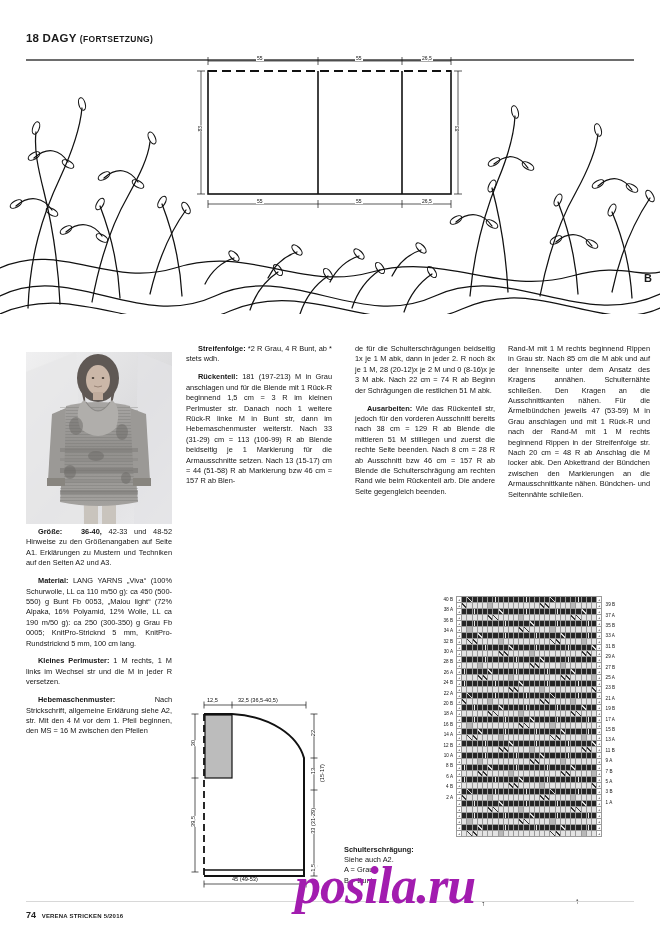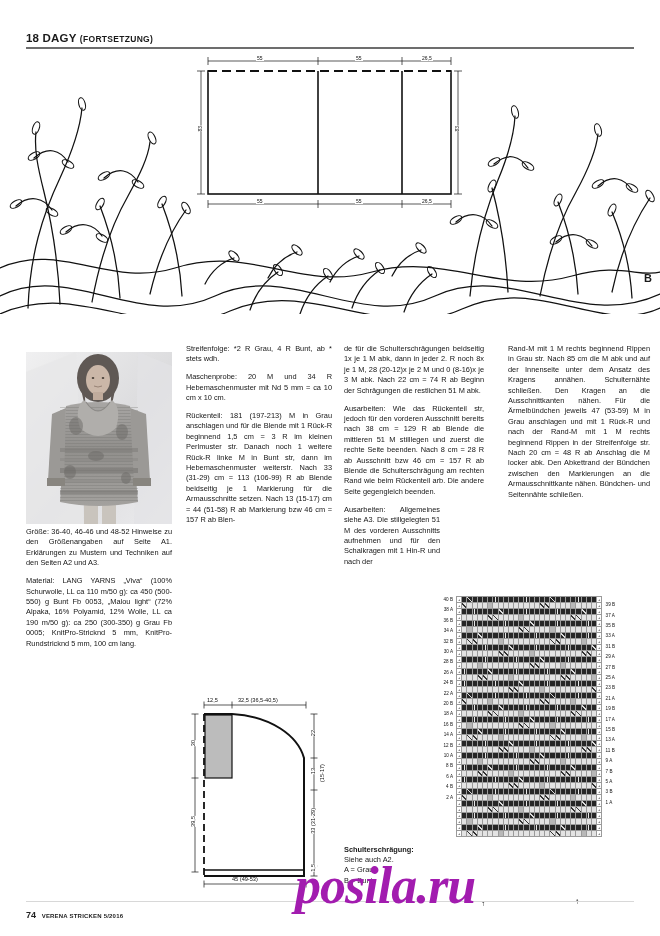--- a/index.html
+++ b/index.html
@@ -9,21 +9,21 @@
     font-family: "Liberation Sans", sans-serif;
     color: #1a1a1a;
     overflow: hidden;
   }
   .page { position: relative; width: 660px; height: 936px; background:#fff; }
 
   
   .sec-head { position: absolute; left: 26px; width: 608px; }
   .sec-head .title {
     font-size: 11.5px; font-weight: bold; letter-spacing: .2px;
-    display: inline-block; padding-bottom: 2px;
+    display: inline-block; padding-bottom: 14px;
   }
   .sec-head .title .num { font-weight: bold; }
   .sec-head .title .cont { font-size: 8.5px; font-weight: bold; letter-spacing:.3px; }
   .sec-head .rule { height: 1.6px; background: #6d6d6d; margin-top: 1px; width:100%; }
   .sec-head .rule.short { width: 100%; }
   #head-dagy { top: 28px; }
   #head-jucunda { top: 320px; }
 
   
   .vine-band { position: absolute; left: 0; top: 46px; width: 660px; height: 268px; overflow: hidden; }
@@ -31,24 +31,24 @@
   .vine-b-label { position:absolute; right: 8px; top: 272px; font-size: 11px; font-weight: bold; }
 
   
   .schematic { position: absolute; left: 196px; top: 52px; width: 268px; height: 160px; }
   .schematic .dimtxt { position: absolute; font-size: 5px; color: #111; background:#fff; padding:0 1px; line-height:1; }
   .schematic .vert { writing-mode: vertical-rl; transform: rotate(180deg); }
 
   
   .col { position: absolute; font-size: 7.4px; line-height: 10.4px; text-align: justify; color: #151515; }
   .col p { margin: 0 0 7.5px 0; }
-  .col b { font-weight: normal; }
+  .col b { font-weight: bold; margin-left: 12px; }
   #col1 { left: 26px;  top: 527px; width: 146px; }
   #col2 { left: 186px; top: 344px; width: 146px; }
-  #col3 { left: 344px; top: 344px; width: 140px; }
+  #col3 { left: 355px; top: 344px; width: 140px; }
   #col4 { left: 508px; top: 344px; width: 142px; }
 
   
   .photo {
     position: absolute; left: 26px; top: 352px; width: 146px; height: 172px;
     background: linear-gradient(160deg,#e9e9ea 0%,#dedee0 40%,#e4e4e6 100%);
     overflow:hidden;
   }
 
   
@@ -321,34 +321,34 @@
         <ellipse cx="100" cy="126" rx="5" ry="6"></ellipse>
         <ellipse cx="70" cy="104" rx="8" ry="5"></ellipse>
       </g>
 
       <rect x="21" y="126" width="18" height="8" fill="#88857f"></rect>
       <rect x="107" y="126" width="18" height="8" fill="#88857f"></rect>
     </svg>
   </div>
 
   <div class="col" id="col1">
-    <p><b>Größe:</b> <b>36-40,</b><span> 46-46 und 48-52 Hinweise zu den Größenangaben auf Seite A1. Erklärungen zu Mustern und Techniken auf den Seiten A2 und A3.</span></p>
+    <p><b>Größe:</b> <b>36-40,</b><span> 42-33 und 48-52 Hinweise zu den Größenangaben auf Seite A1. Erklärungen zu Mustern und Techniken auf den Seiten A2 und A3.</span></p>
     <p><b>Material:</b><span> LANG YARNS „Viva“ (100% Schurwolle, LL ca 110 m/50 g): ca 450 (500-550) g Bunt Fb 0053, „Malou light“ (72% Alpaka, 16% Polyamid, 12% Wolle, LL ca 190 m/50 g): ca 250 (300-350) g Grau Fb 0005; KnitPro-Stricknd 5 mm, KnitPro-Rundstricknd 5 mm, 100 cm lang.</span></p>
+    <p><b>Kleines Perlmuster:</b><span> 1 M rechts, 1 M links im Wechsel str und die M in jeder R versetzen.</span></p>
+    <p><b>Hebemaschenmuster:</b><span> Nach Strickschrift, allgemeine Erklärung siehe A2, str. Mit den 4 M vor dem 1. Pfeil beginnen, den MS = 16 M zwischen den Pfeilen</span></p>
   </div>
 
   <div class="col" id="col2">
     <p><b>Streifenfolge:</b><span> *2 R Grau, 4 R Bunt, ab * stets wdh.</span></p>
-    <p><b>Maschenprobe:</b><span> 20 M und 34 R Hebemaschenmuster mit Nd 5 mm = ca 10 cm x 10 cm.</span></p>
     <p><b>Rückenteil:</b><span> 181 (197-213) M in Grau anschlagen und für die Blende mit 1 Rück-R beginnend 1,5 cm = 3 R im kleinen Perlmuster str. Danach noch 1 weitere Rück-R linke M in Bunt str, dann im Hebemaschenmuster weiterstr. Nach 33 (31-29) cm = 113 (106-99) R ab Blende beidseitig je 1 Markierung für die Armausschnitte setzen. Nach 13 (15-17) cm = 44 (51-58) R ab Markierung bzw 46 cm = 157 R ab Blen-</span></p>
   </div>
 
   <div class="col" id="col3">
     <p>de für die Schulterschrägungen beidseitig 1x je 1 M abk, dann in jeder 2. R noch 8x je 1 M, 28 (20-12)x je 2 M und 0 (8-16)x je 3 M abk. Nach 22 cm = 74 R ab Beginn der Schrägungen die restlichen 51 M abk.</p>
     <p><b>Ausarbeiten:</b><span> Wie das Rückenteil str, jedoch für den vorderen Ausschnitt bereits nach 38 cm = 129 R ab Blende die mittleren 51 M stilllegen und zuerst die rechte Seite beenden. Nach 8 cm = 28 R ab Ausschnitt bzw 46 cm = 157 R ab Blende die Schulterschrägung am rechten Rand wie beim Rückenteil arb. Die andere Seite gegengleich beenden.</span></p>
-    <p style="width:96px;"><b>Ausarbeiten:</b><span> Allgemeines siehe A3. Die stillgelegten 51 M des vorderen Ausschnitts aufnehmen und für den Schalkragen mit 1 Hin-R und nach der</span></p>
   </div>
 
   <div class="col" id="col4">
     <p>Rand-M mit 1 M rechts beginnend Rippen in Grau str. Nach 85 cm die M abk und auf der Innenseite unter dem Ansatz des Kragens annähen. Schulternähte schließen. Den Kragen an die Ausschnittkanten nähen. Für die Ärmelbündchen jeweils 47 (53-59) M in Grau anschlagen und mit 1 Rück-R und nach der Rand-M mit 1 M rechts beginnend Rippen in der Streifenfolge str. Nach 20 cm = 48 R ab Anschlag die M locker abk. Den Abkettrand der Bündchen zwischen den Markierungen an die Armausschnittkante nähen. Bündchen- und Seitennähte schließen.</p>
   </div>
 
   <div class="schem2">
     <svg width="160" height="196" viewBox="0 0 160 196" xmlns="http://www.w3.org/2000/svg">
       <g stroke="#111" stroke-width=".7" fill="none">
 

